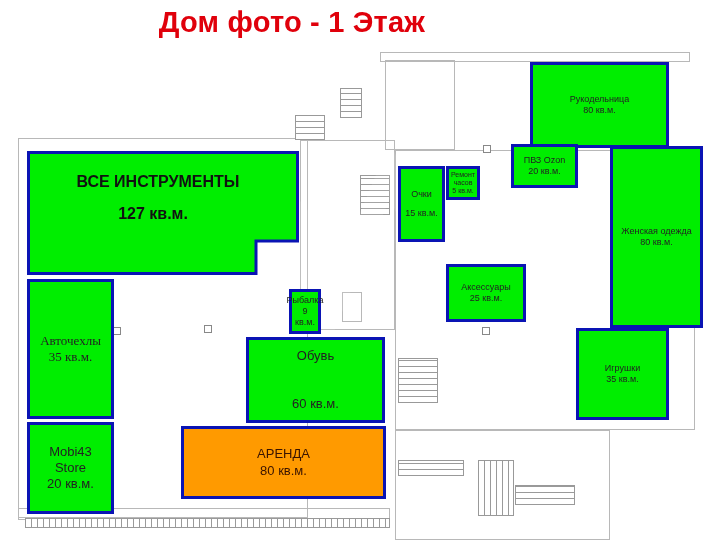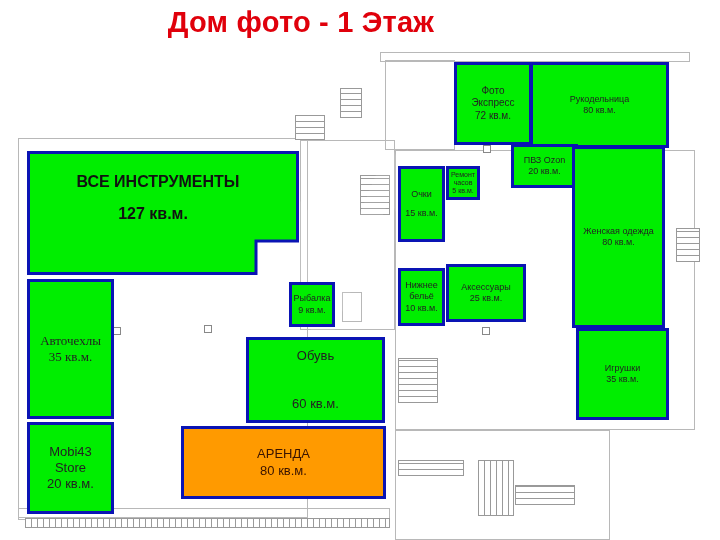--- a/index.html
+++ b/index.html
@@ -1,17 +1,17 @@
 <!DOCTYPE html>
 <html><head>
 <meta charset="utf-8">
 <style>
   html, body { margin:0; padding:0; }
   body { width:720px; height:540px; background:#ffffff; position:relative; overflow:hidden; font-family:"Liberation Sans", sans-serif; }
-  .title { position:absolute; left:13px; top:6px; width:576px; text-align:center; color:#e0000b; font-weight:bold; font-size:29px; letter-spacing:0.2px; }
+  .title { position:absolute; left:4px; top:6px; width:576px; text-align:center; color:#e0000b; font-weight:bold; font-size:29px; letter-spacing:0.2px; }
   .plan { position:absolute; left:0; top:0; width:720px; height:540px; }
   .room { position:absolute; box-sizing:border-box; border:3px solid #0a14b4; background:#00ee00; color:#222; display:flex; flex-direction:column; align-items:center; justify-content:center; text-align:center; line-height:1.25; }
   .room.rent { background:#ff9a00; color:#3a1400; }
   .room span { display:block; }
   .wall { position:absolute; border:1px solid #b8b8b8; box-sizing:border-box; }
   .stairs { position:absolute; box-sizing:border-box; border:1px solid #999;
     background: repeating-linear-gradient(0deg, #ffffff 0px, #ffffff 5px, #9a9a9a 5px, #9a9a9a 6px); }
   .stairs.v { background: repeating-linear-gradient(90deg, #ffffff 0px, #ffffff 5px, #9a9a9a 5px, #9a9a9a 6px); }
   .col { position:absolute; width:8px; height:8px; border:1px solid #888; box-sizing:border-box; background:#fff; }
   .watermark { position:absolute; left:110px; top:150px; width:620px; height:220px; pointer-events:none; opacity:0.10; }
@@ -76,64 +76,54 @@
   <div class="room rent" style="left:181px;top:426px;width:205px;height:73px;font-size:13px;">
     <span>АРЕНДА</span>
     <span>80 кв.м.</span>
   </div>
 
   <div class="room" style="left:246px;top:337px;width:139px;height:86px;font-size:13px;gap:32px;">
     <span>Обувь</span>
     <span>60 кв.м.</span>
   </div>
 
-  <div class="room" style="left:289px;top:282px;width:46px;height:45px;font-size:9px;">
+  <div class="room" style="left:289px;top:289px;width:32px;height:45px;font-size:9px;">
     <span>Рыбалка</span>
     <span>9 кв.м.</span>
   </div>
 
   <div class="room" style="left:398px;top:166px;width:47px;height:76px;font-size:9px;gap:8px;">
     <span>Очки</span>
     <span>15 кв.м.</span>
   </div>
 
   <div class="room" style="left:446px;top:166px;width:34px;height:34px;font-size:7px;line-height:1.15;">
     <span>Ремонт</span>
     <span>часов</span>
     <span>5 кв.м.</span>
   </div>
 
-  <div class="room" style="left:398px;top:268px;width:47px;height:58px;font-size:9px;">
-    <span>Нижнее</span>
-    <span>бельё</span>
-    <span>10 кв.м.</span>
-  </div>
 
   <div class="room" style="left:446px;top:264px;width:80px;height:58px;font-size:9px;">
     <span>Аксессуары</span>
     <span>25 кв.м.</span>
   </div>
 
-  <div class="room" style="left:454px;top:62px;width:78px;height:83px;font-size:10px;">
-    <span>Фото</span>
-    <span>Экспресс</span>
-    <span>72 кв.м.</span>
-  </div>
 
   <div class="room" style="left:530px;top:62px;width:139px;height:86px;font-size:9px;">
     <span>Рукодельница</span>
     <span>80 кв.м.</span>
   </div>
 
   <div class="room" style="left:511px;top:144px;width:67px;height:44px;font-size:9px;">
     <span>ПВЗ Ozon</span>
     <span>20 кв.м.</span>
   </div>
 
-  <div class="room" style="left:572px;top:146px;width:93px;height:182px;font-size:9px;">
+  <div class="room" style="left:610px;top:146px;width:93px;height:182px;font-size:9px;">
     <span>Женская одежда</span>
     <span>80 кв.м.</span>
   </div>
 
   <div class="room" style="left:576px;top:328px;width:93px;height:92px;font-size:9px;">
     <span>Игрушки</span>
     <span>35 кв.м.</span>
   </div>
 </div>
 

